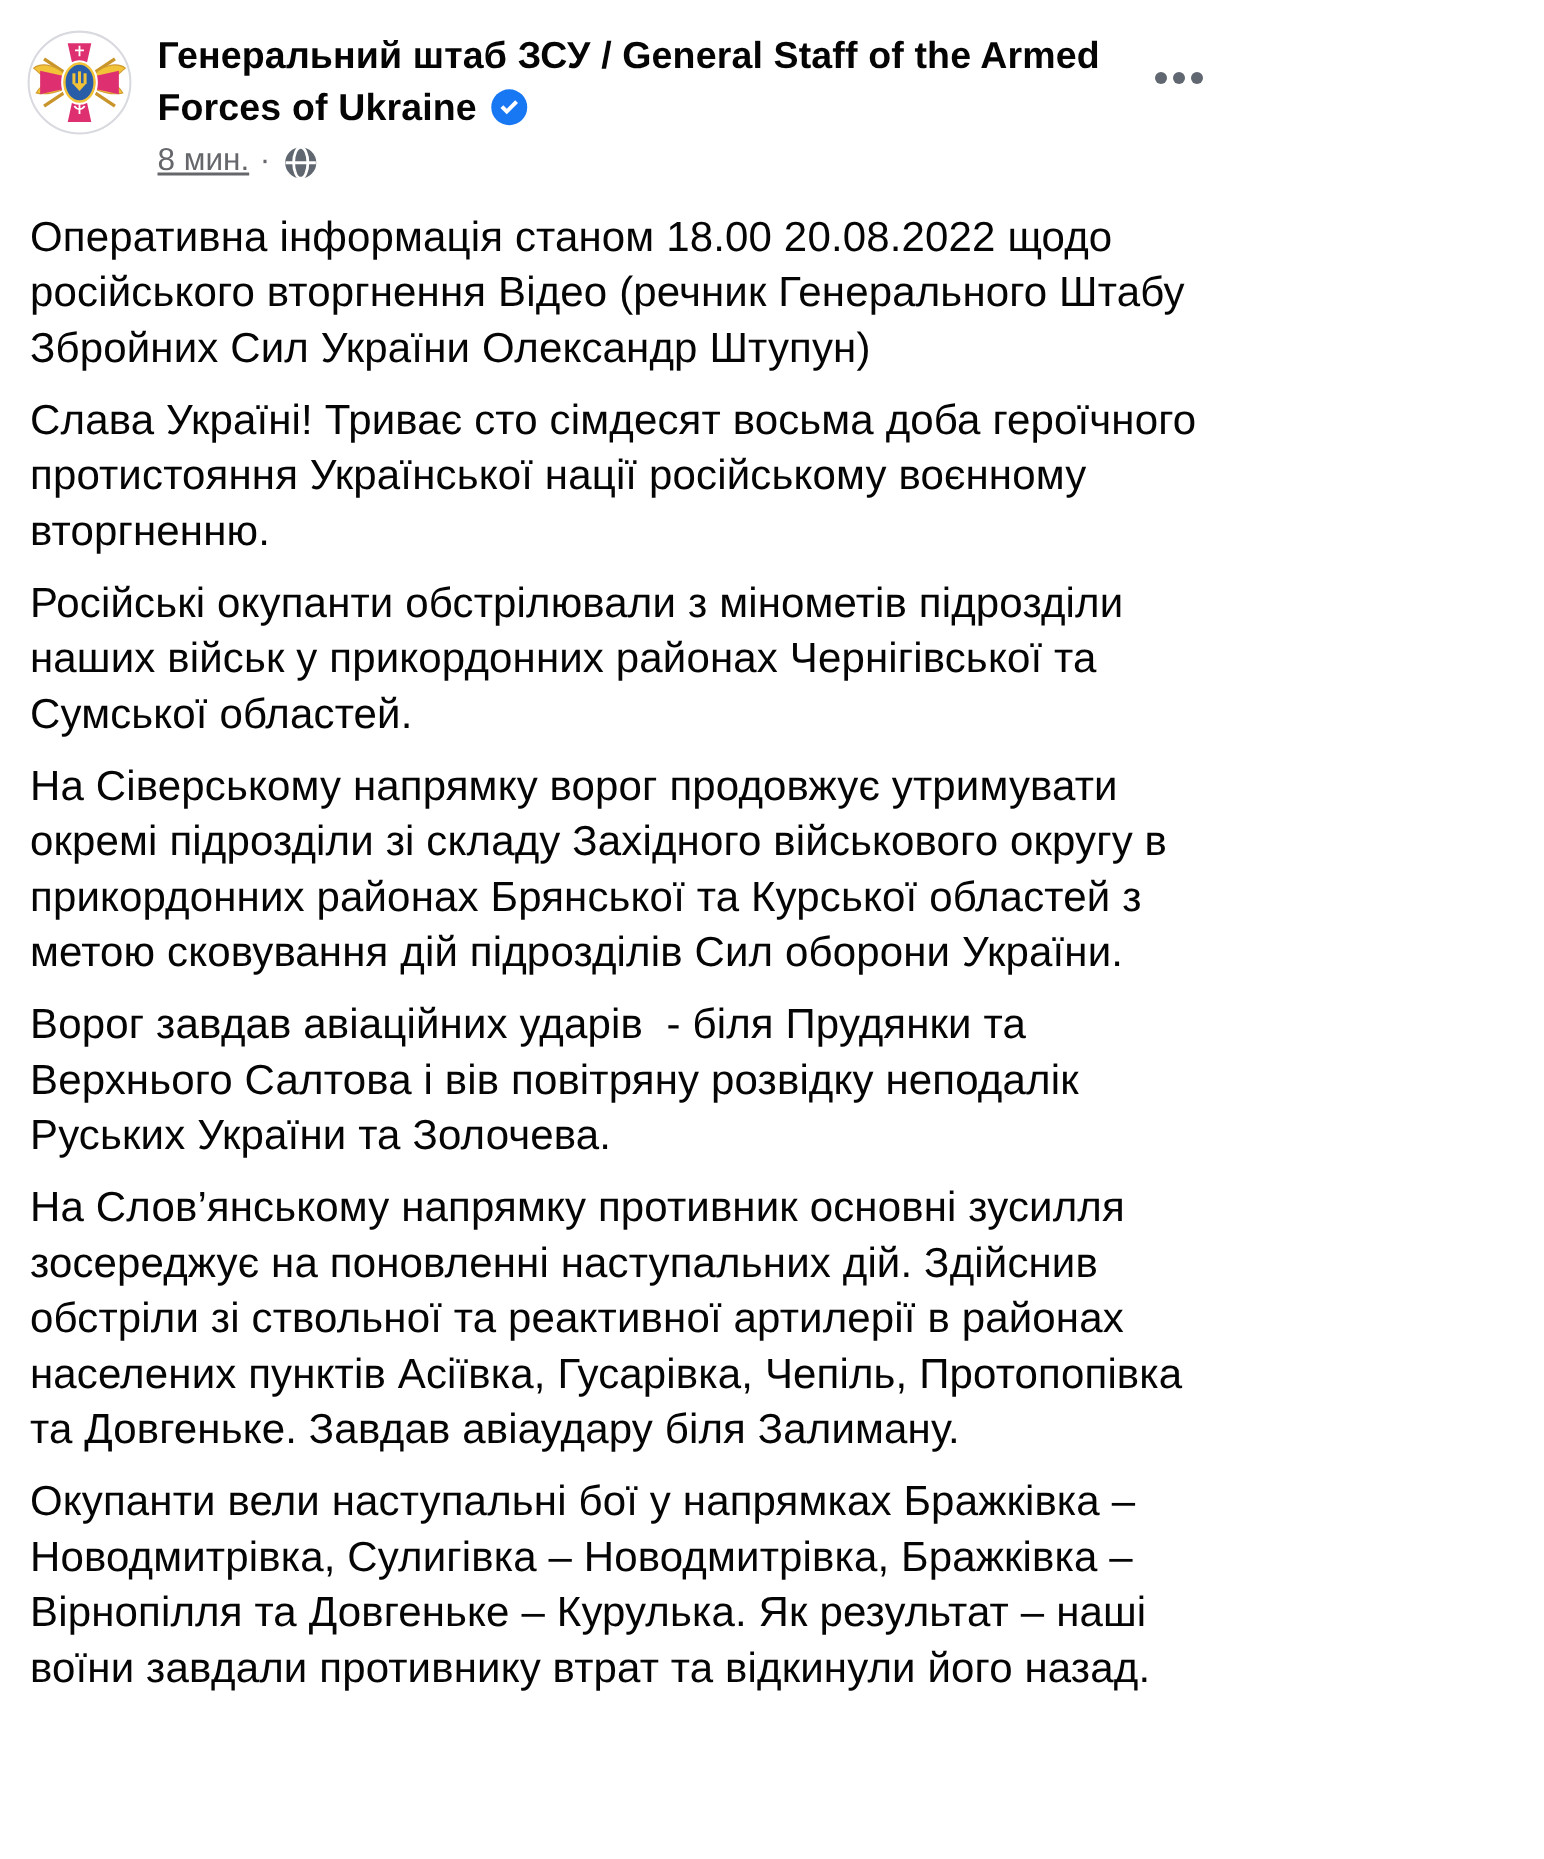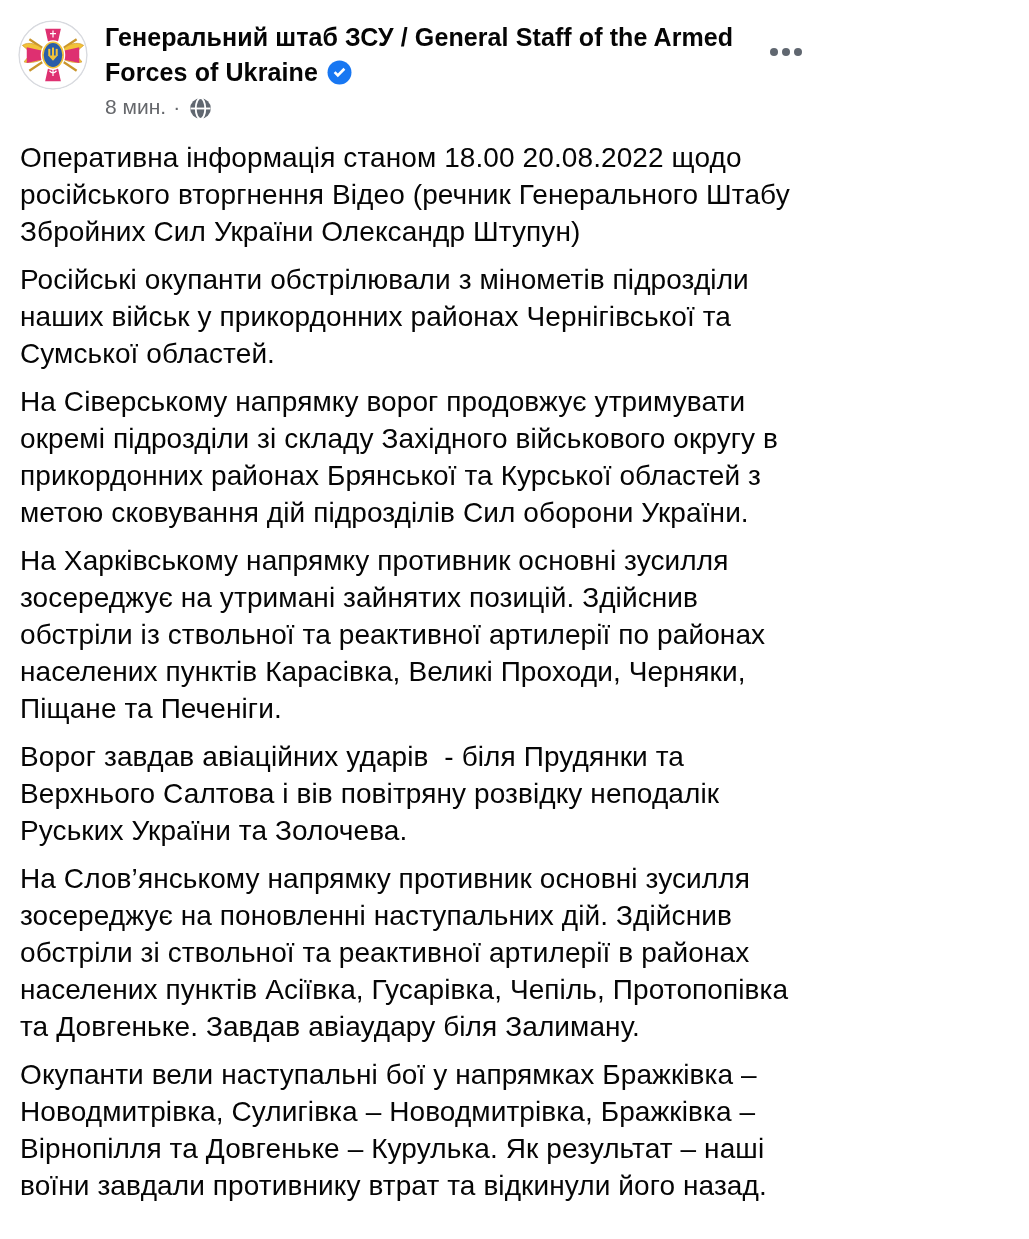--- a/index.html
+++ b/index.html
@@ -44,21 +44,21 @@
   }
   .meta-row {
     margin-top: 4px;
     display: flex;
     align-items: center;
     gap: 7px;
     color: #65676B;
     font-size: 21px;
     line-height: 26px;
   }
-  .meta-row .timestamp { cursor: pointer; }
+  .meta-row .timestamp { cursor: pointer; text-decoration: underline; }
   .globe-icon { display: inline-block; margin-left: 2px; margin-top: 2px; }
 
   .menu-button {
     position: absolute;
     top: 40px;
     right: 24px;
     display: flex;
     gap: 4px;
     padding: 8px 2px;
     cursor: pointer;
@@ -139,21 +139,21 @@
 
     <div class="menu-button" role="button" aria-label="Actions for this post">
       <span class="dot"></span>
       <span class="dot"></span>
       <span class="dot"></span>
     </div>
   </div>
 
   <div class="post-body">
     <p>Оперативна інформація станом 18.00 20.08.2022 щодо російського вторгнення Відео (речник Генерального Штабу Збройних Сил України Олександр Штупун)</p>
+    <p>Слава Україні! Триває сто сімдесят восьма доба героїчного протистояння Української нації російському воєнному вторгненню.</p>
     <p>Російські окупанти обстрілювали з мінометів підрозділи наших військ у прикордонних районах Чернігівської та Сумської областей.</p>
     <p>На Сіверському напрямку ворог продовжує утримувати окремі підрозділи зі складу Західного військового округу в прикордонних районах Брянської та Курської областей з метою сковування дій підрозділів Сил оборони України.</p>
-    <p>На Харківському напрямку противник основні зусилля зосереджує на утримані зайнятих позицій. Здійснив обстріли із ствольної та реактивної артилерії по районах населених пунктів Карасівка, Великі Проходи, Черняки, Піщане та Печеніги.</p>
     <p>Ворог завдав авіаційних ударів  - біля Прудянки та Верхнього Салтова і вів повітряну розвідку неподалік Руських України та Золочева.</p>
     <p>На Слов’янському напрямку противник основні зусилля зосереджує на поновленні наступальних дій. Здійснив обстріли зі ствольної та реактивної артилерії в районах населених пунктів Асіївка, Гусарівка, Чепіль, Протопопівка та Довгеньке. Завдав авіаудару біля Залиману.</p>
     <p>Окупанти вели наступальні бої у напрямках Бражківка – Новодмитрівка, Сулигівка – Новодмитрівка, Бражківка – Вірнопілля та Довгеньке – Курулька. Як результат – наші воїни завдали противнику втрат та відкинули його назад.</p>
   </div>
 
 </div>
 
 </body></html>

